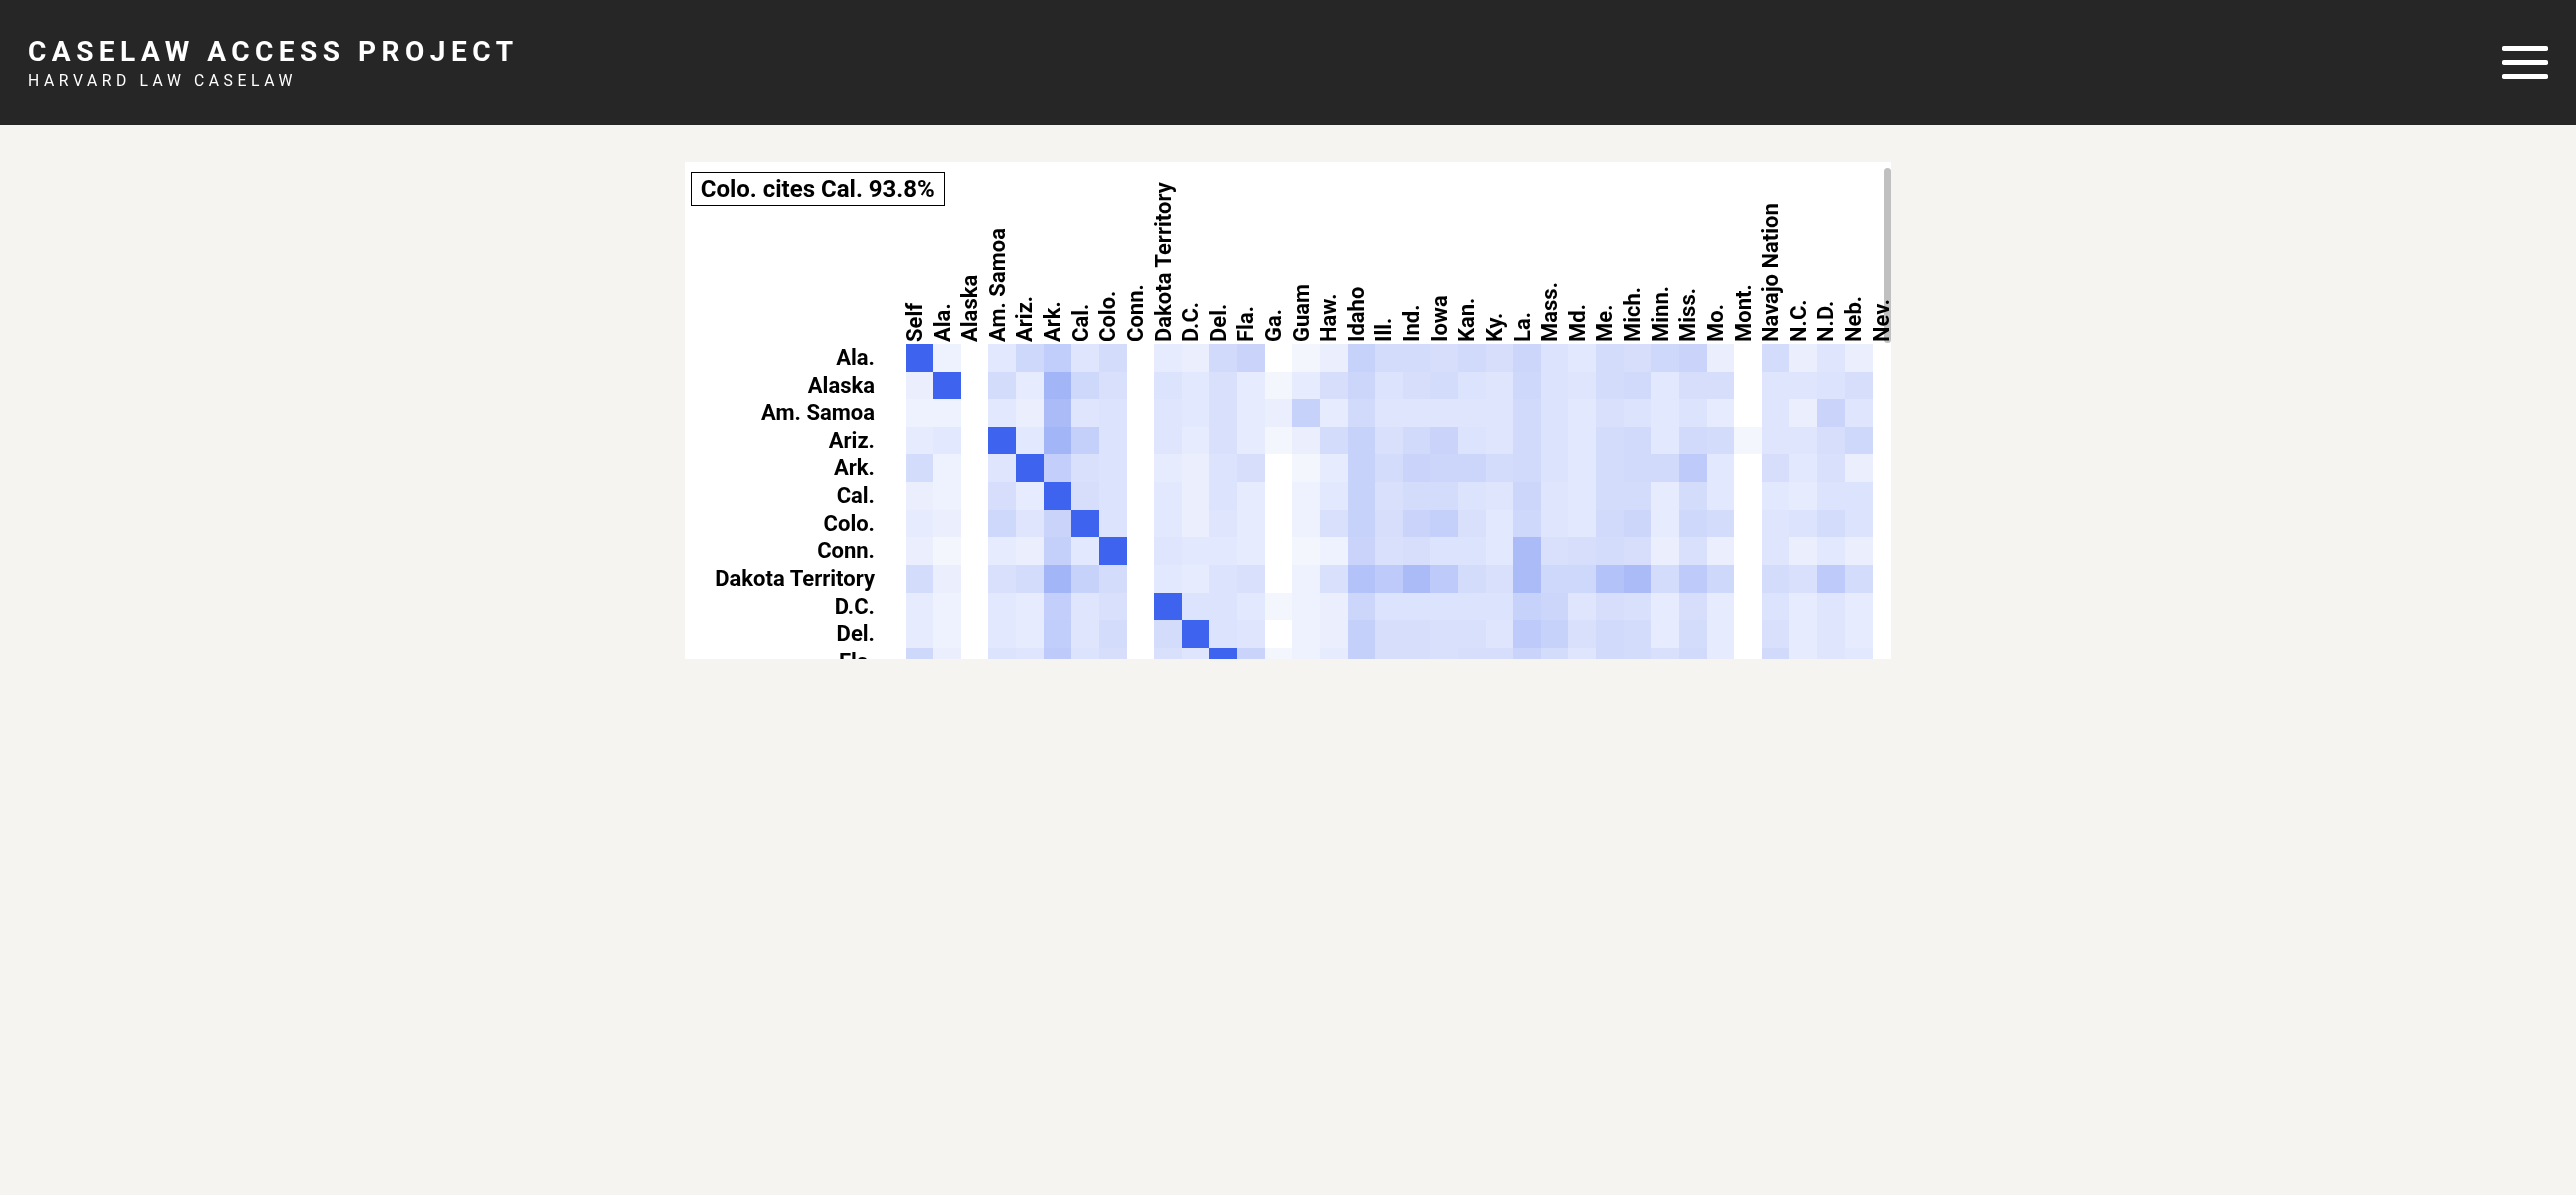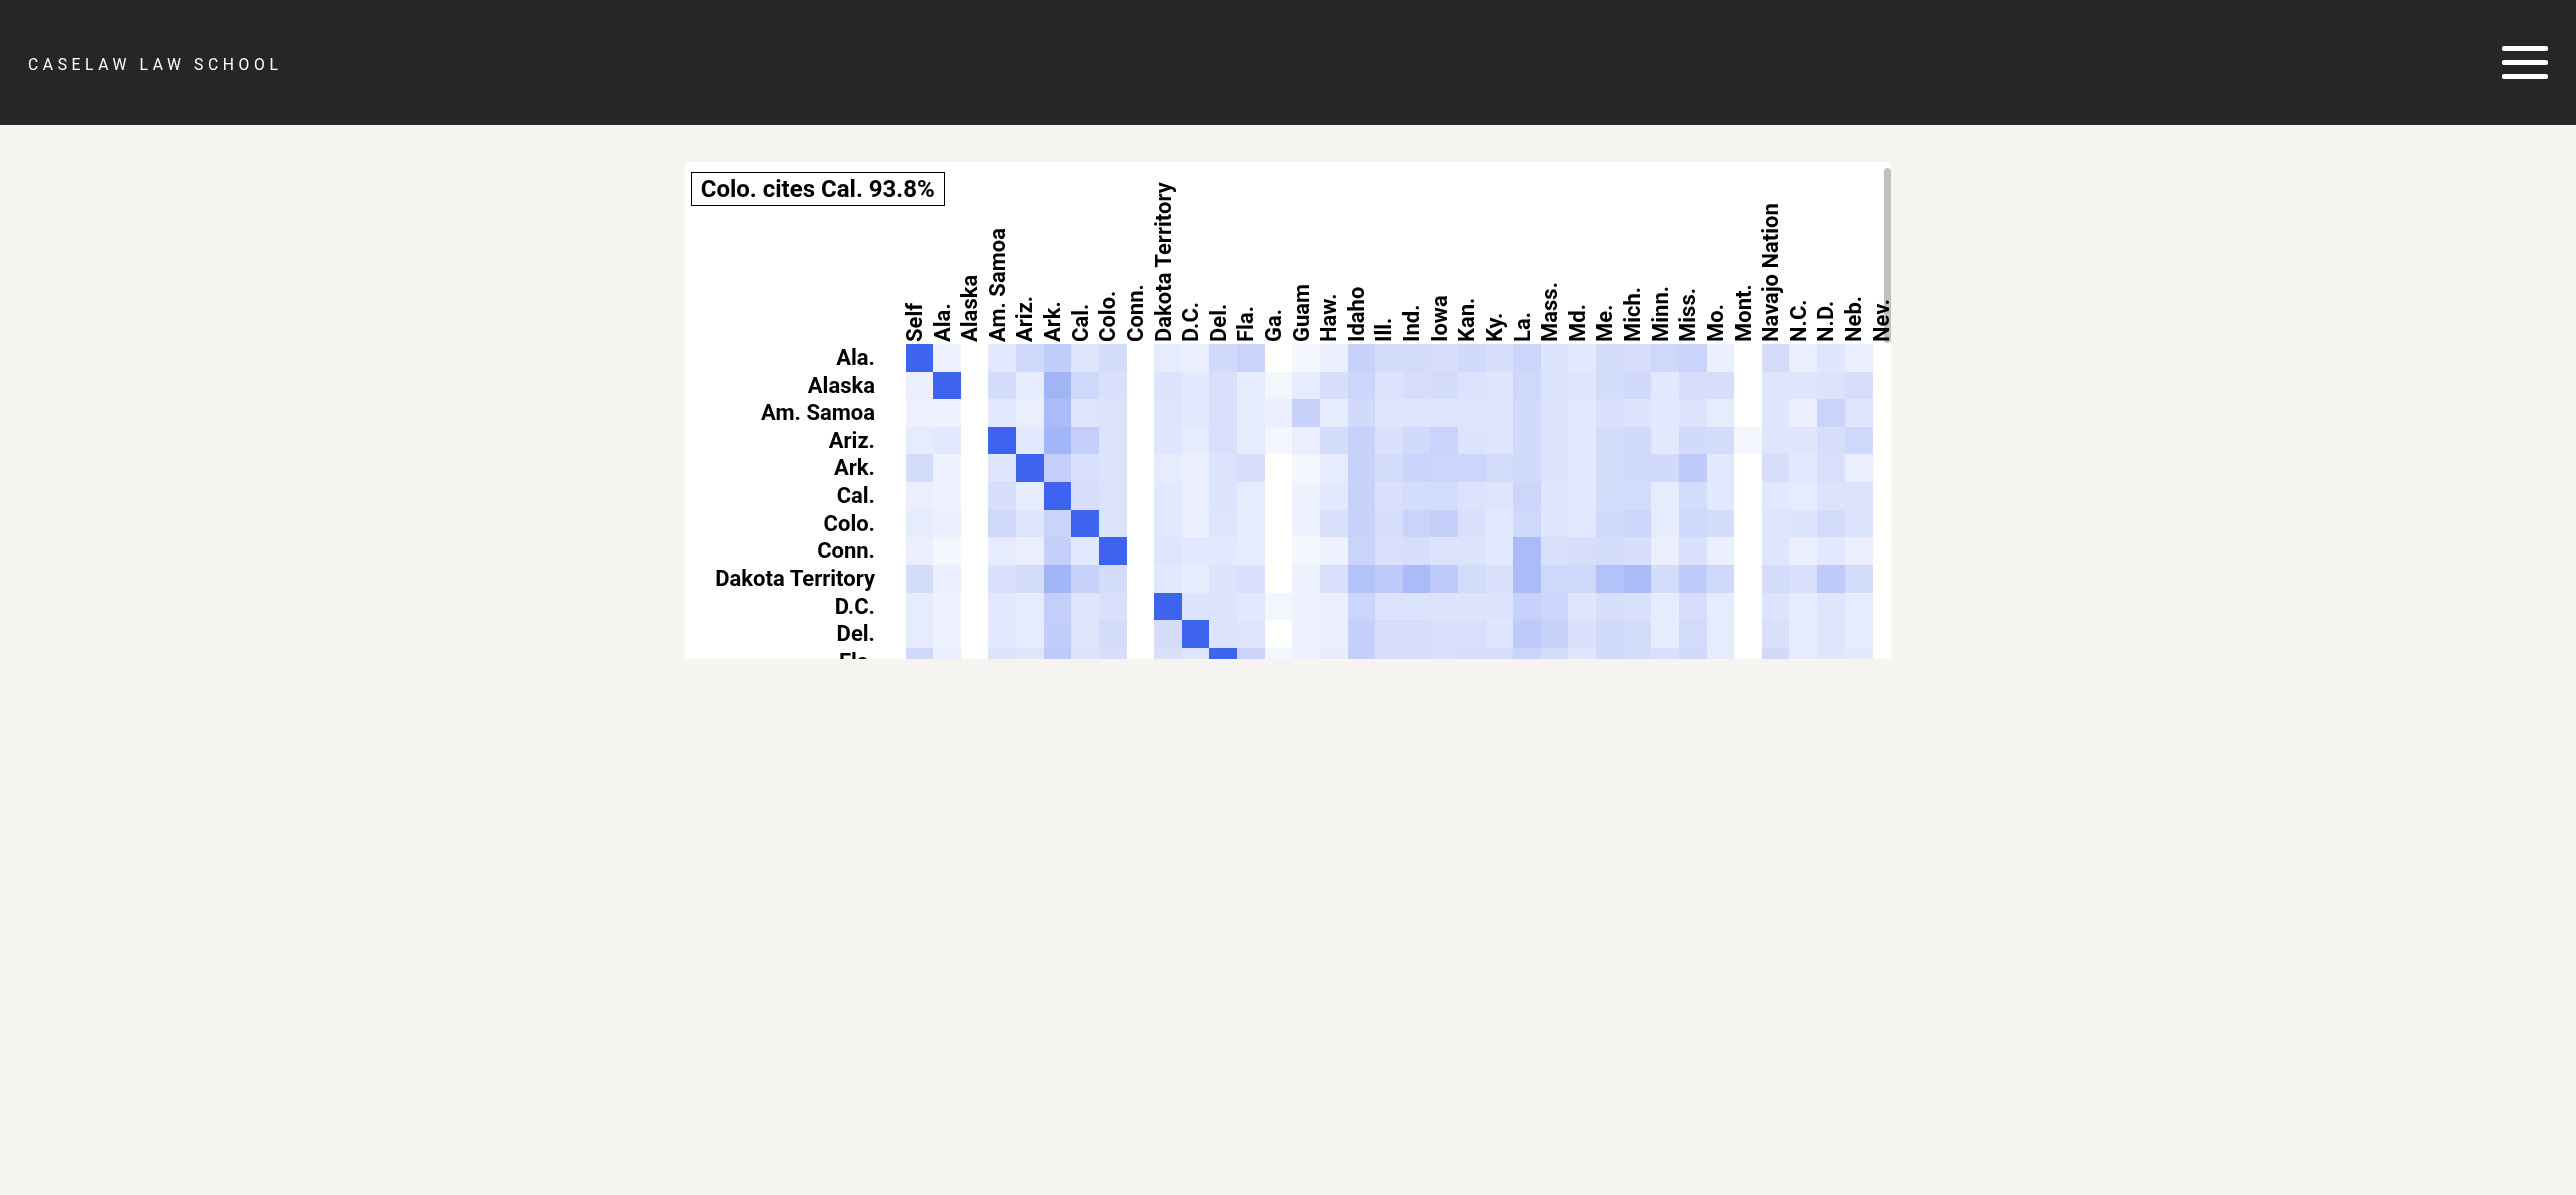--- a/index.html
+++ b/index.html
@@ -18,21 +18,22 @@
   .grid{position:absolute;left:193px;top:182px;}
   .cell{position:absolute;width:28px;height:28px;}
   .row-labels{position:absolute;left:0;top:182px;width:190px;}
   .row-lbl{position:absolute;right:0;font-weight:700;font-size:22px;white-space:nowrap;text-align:right;line-height:28px;height:28px;}
 </style>
 </head>
 <body>
 
 <header>
   <div class="brand">
-    <div class="brand-sub">CASELAW LAW SCHOOL</div>
+    <div class="brand-title">CASELAW ACCESS PROJECT</div>
+    <div class="brand-sub">HARVARD LAW CASELAW</div>
   </div>
   <div class="menu-icon">
     <span></span>
       <span></span>
       <span></span>
   </div>
 </header>
 
 <div class="stage">
   <div class="chart-wrap">

